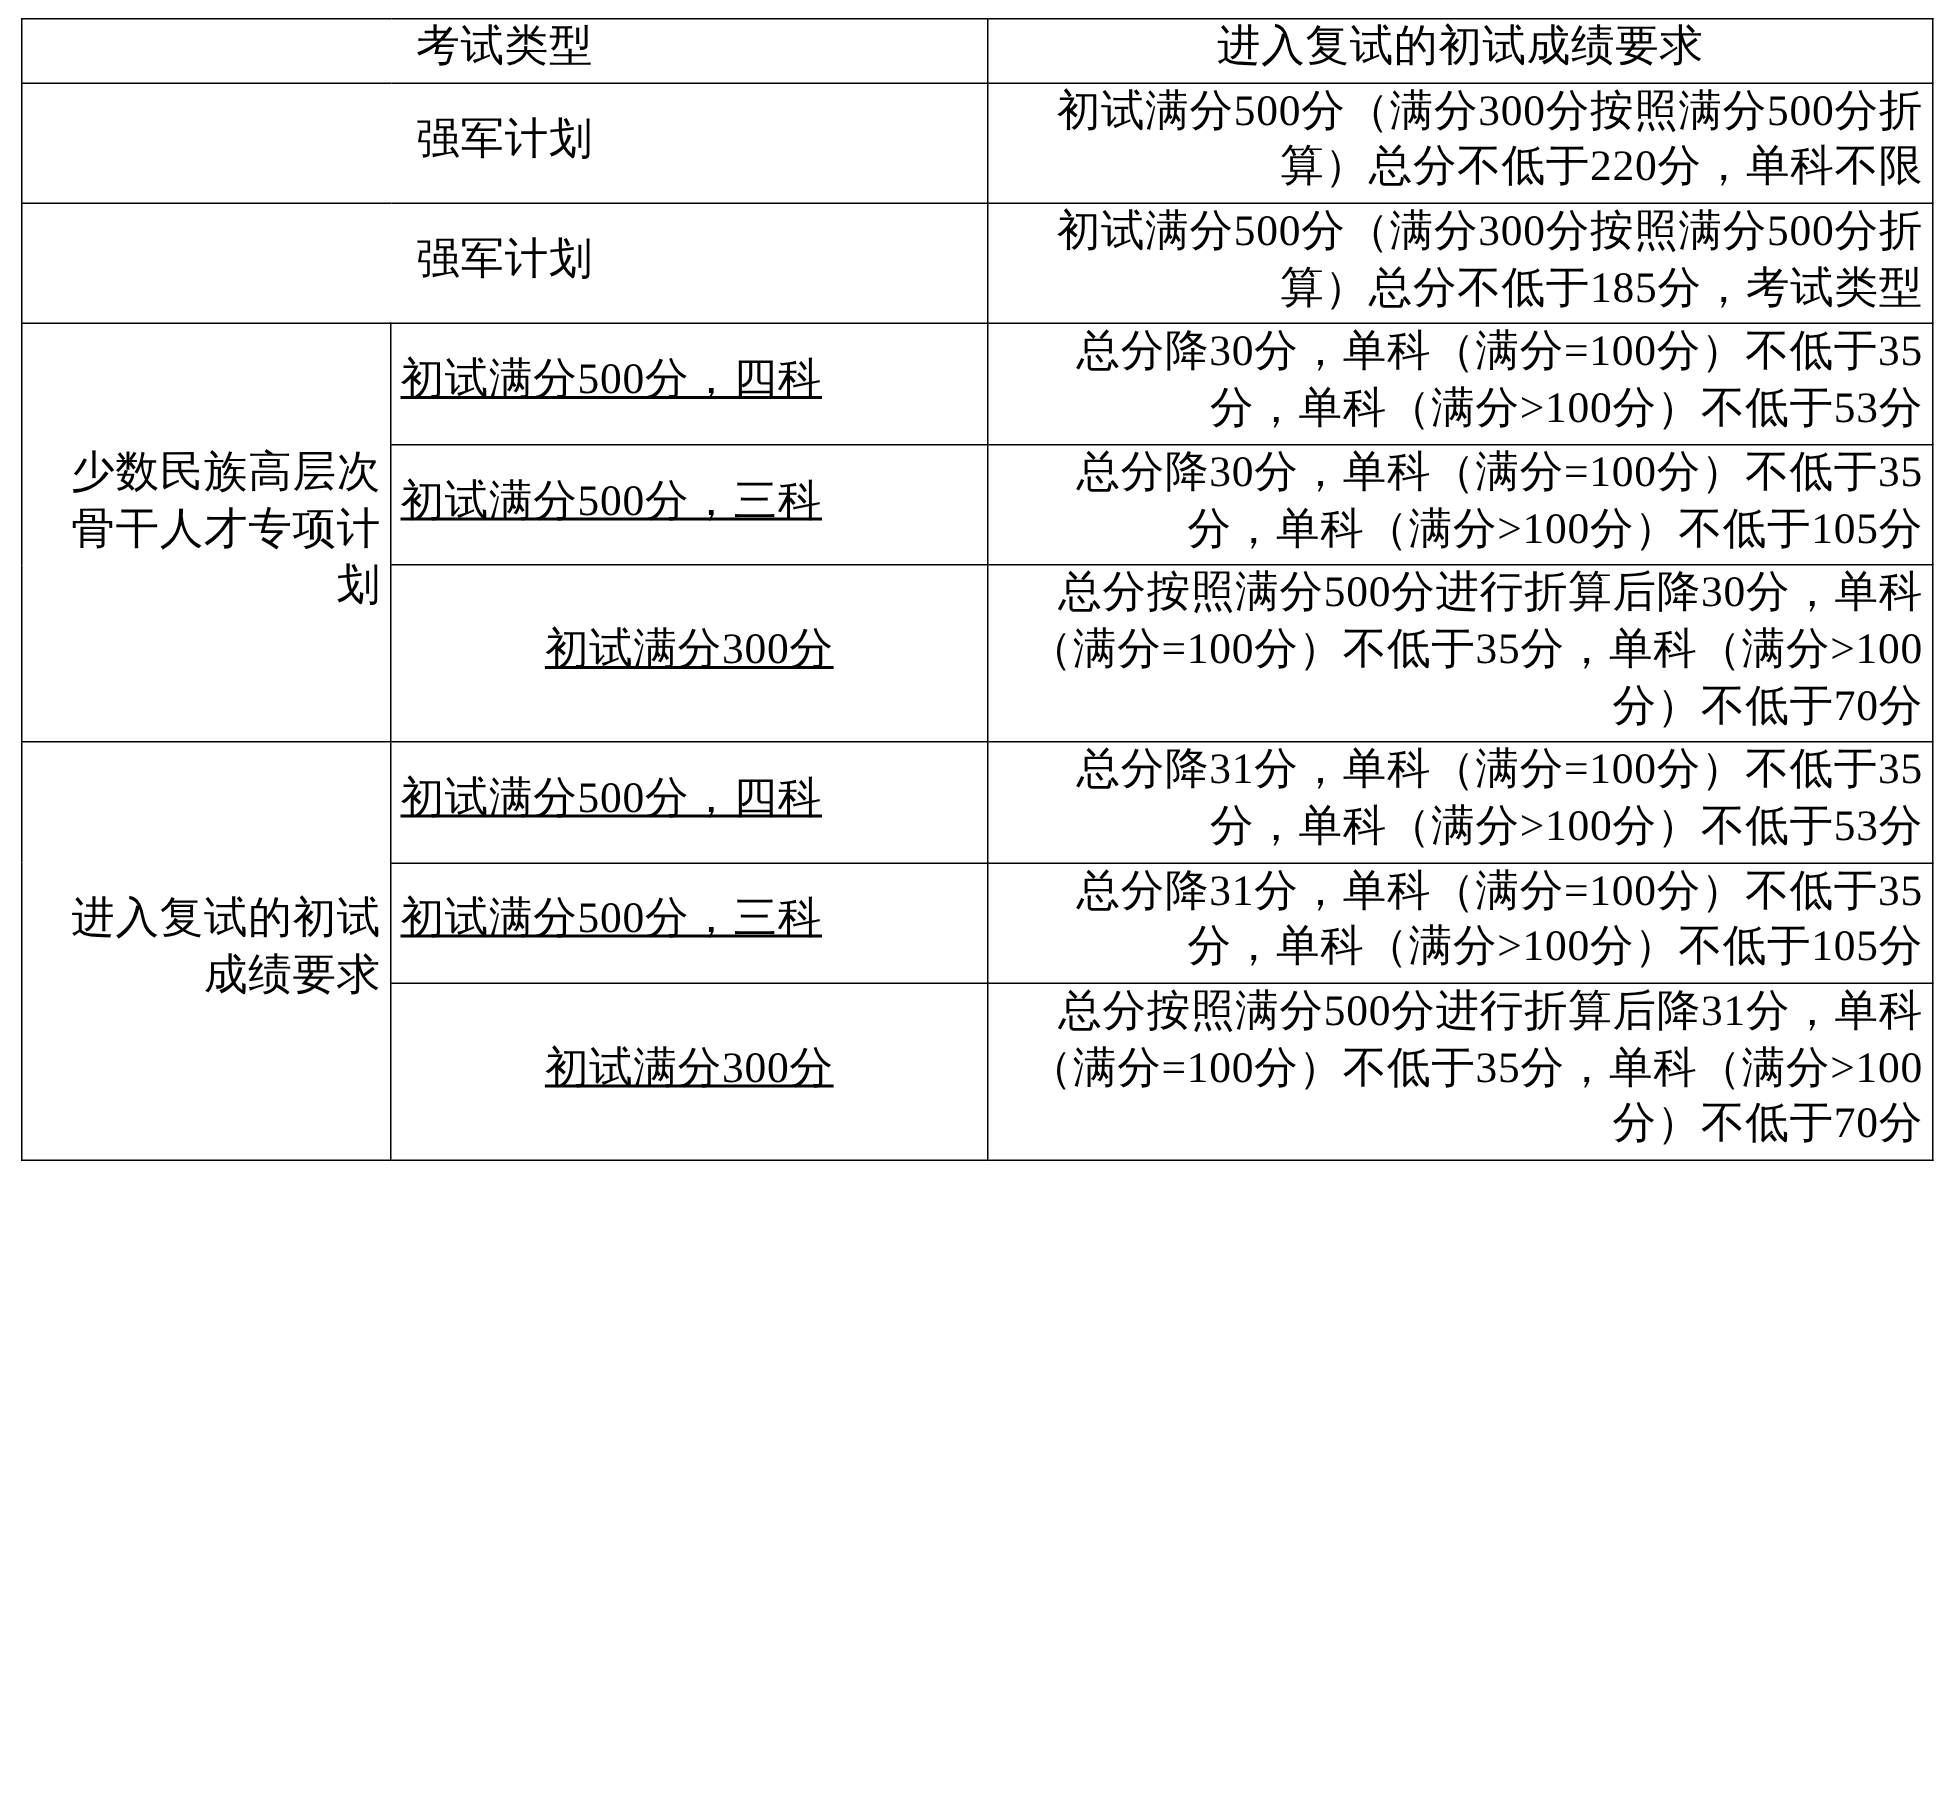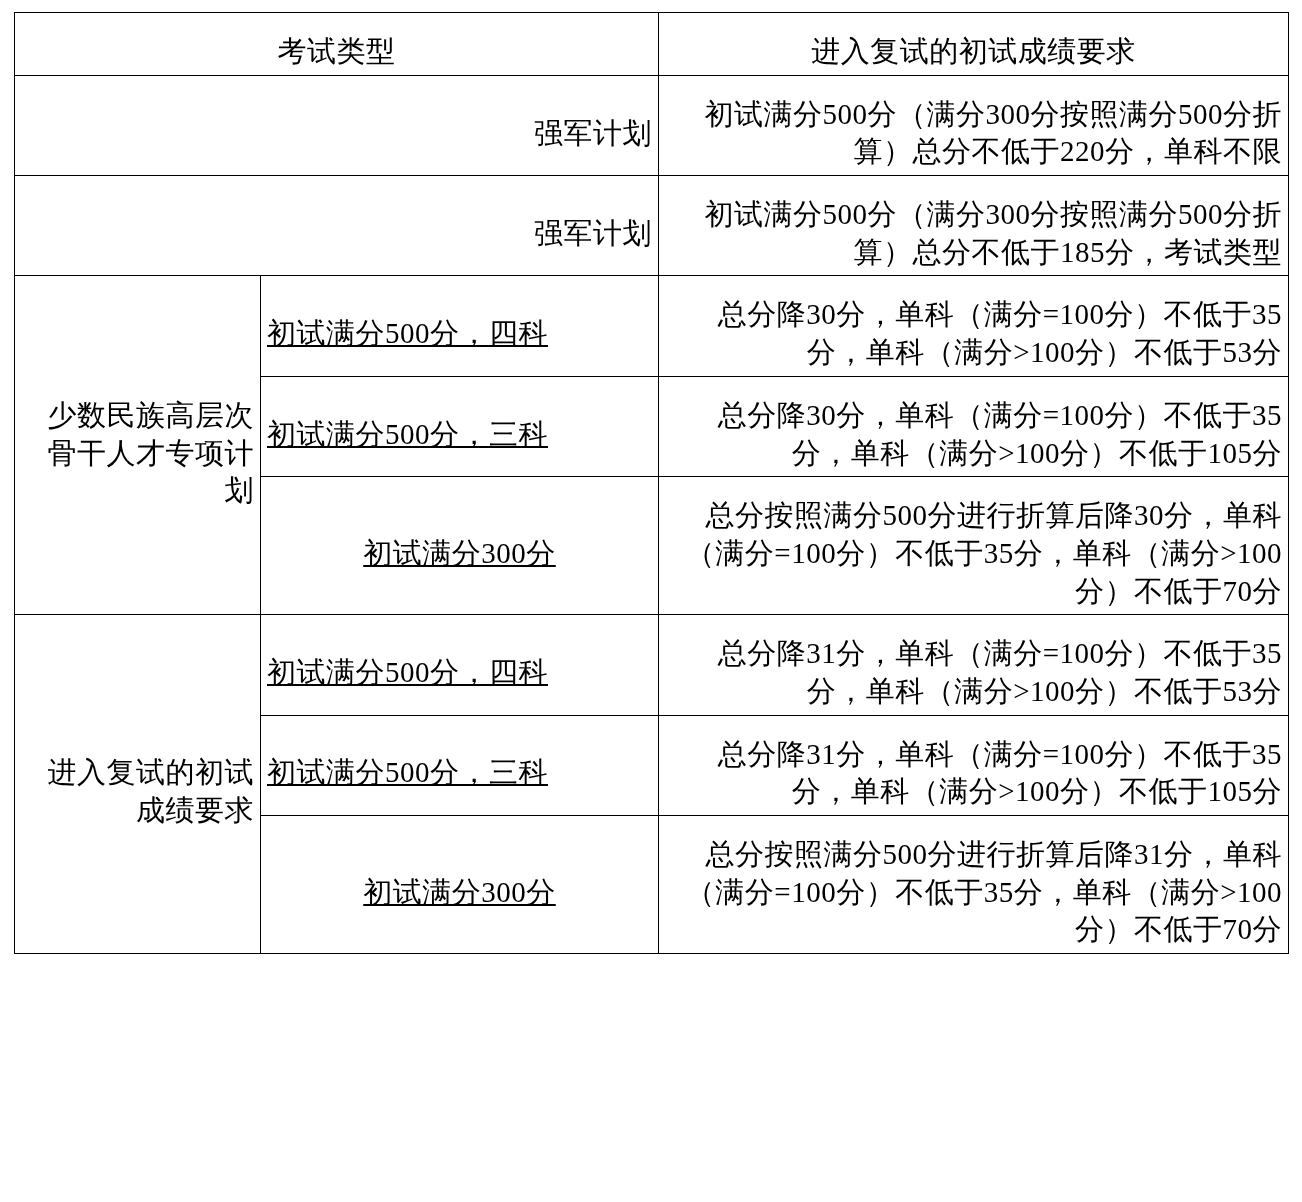--- a/index.html
+++ b/index.html
@@ -21,21 +21,21 @@
     padding: 12px 14px 0 14px;
   }
   table.score-table {
     border-collapse: collapse;
     width: 1274px;
     table-layout: fixed;
   }
   table.score-table td {
     border: 1.5px solid #000000;
     vertical-align: middle;
-    padding: 20px 6px 4px 6px;
+    padding: 0 6px 4px 6px;
     font-size: 29px;
     line-height: 1.30;
     letter-spacing: 0.5px;
     margin-top: 28px;
   }
   .col-a { width: 246px; }
   .col-b { width: 398px; }
   .col-c { width: 630px; }
 
   .hdr {
@@ -56,21 +56,21 @@
     vertical-align: middle;
     padding-left: 26px;
     padding-right: 10px;
     text-decoration: underline;
   }
   .sub-label.c {
     text-align: center;
     padding-left: 6px;
   }
   .plan-name {
-    text-align: right;
+    text-align: center;
     vertical-align: middle;
     letter-spacing: 2px;
   }
   .req {
     text-align: right;
     vertical-align: top;
     padding-top: 3px;
     padding-bottom: 3px;
   }
 </style>

